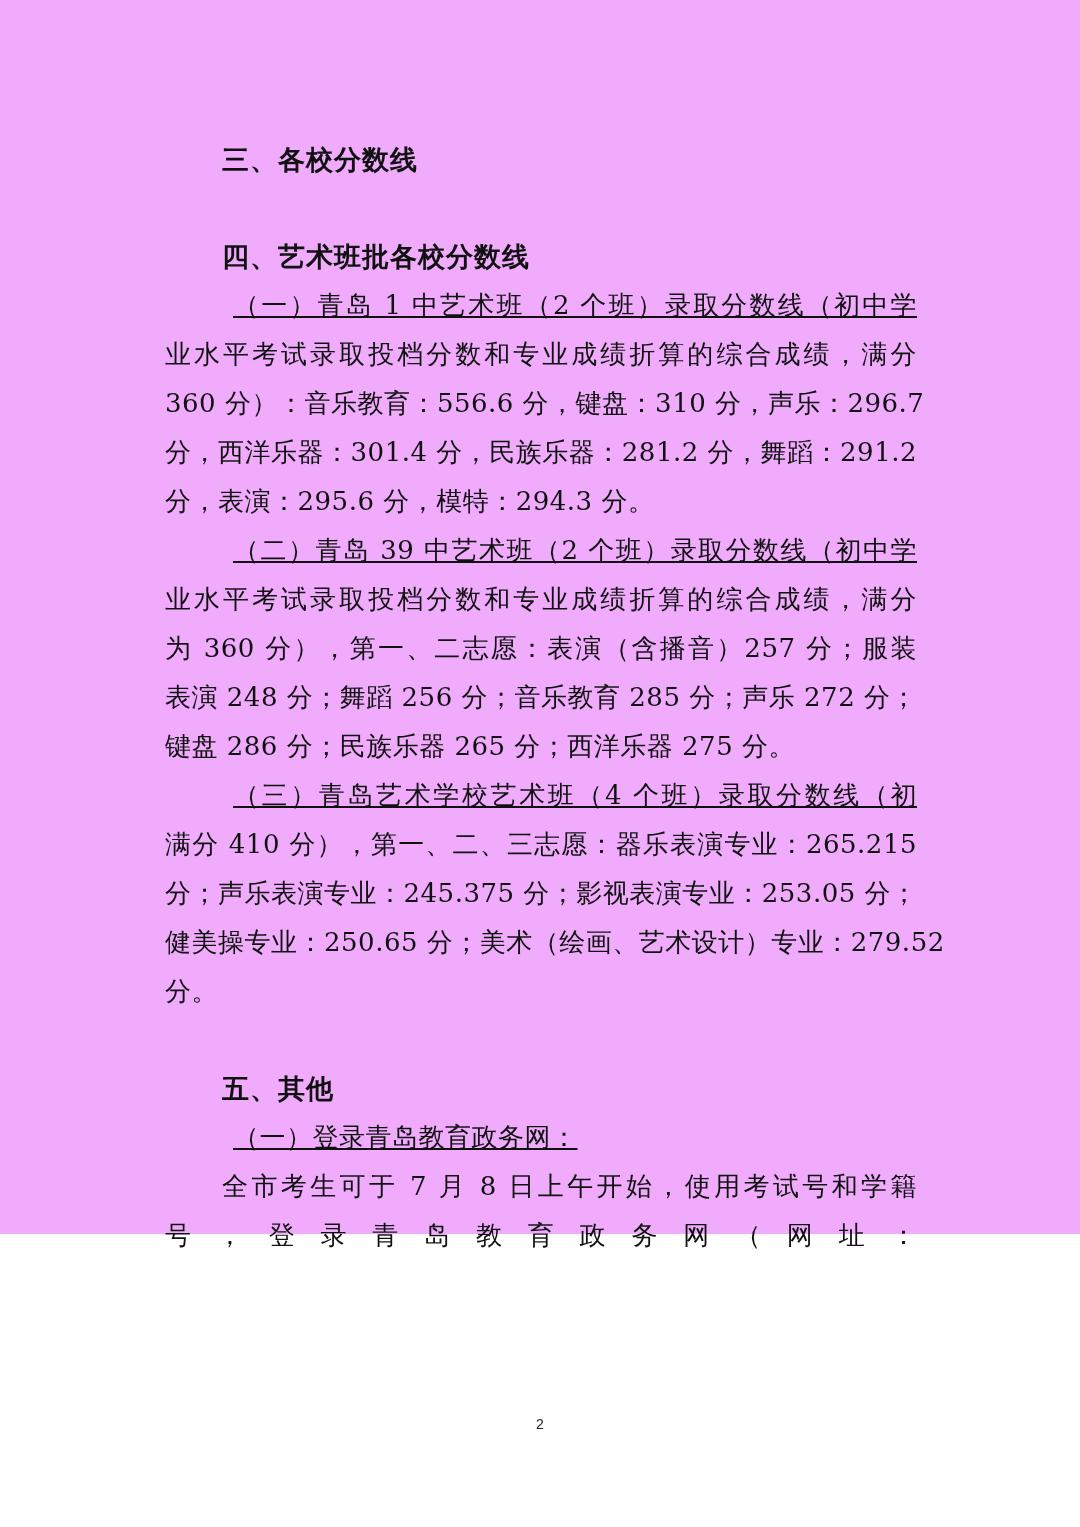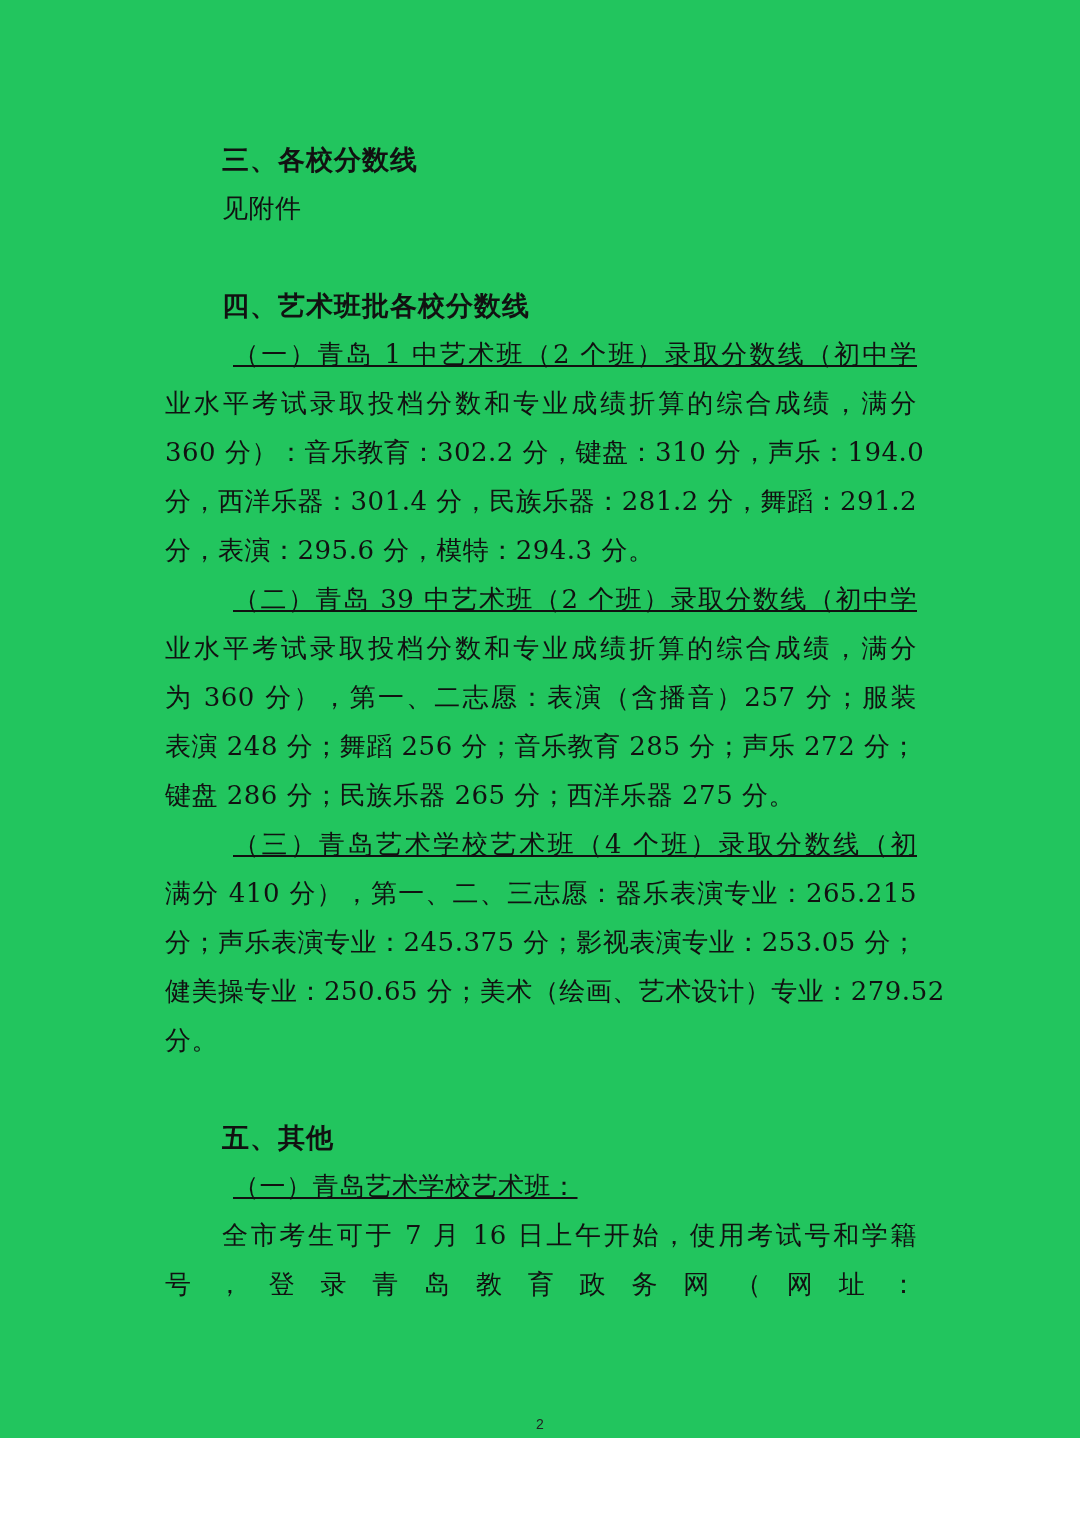--- a/index.html
+++ b/index.html
@@ -1,17 +1,17 @@
 <!DOCTYPE html>
 <html><head>
 <meta charset="utf-8">
 <style>
   html, body { margin: 0; padding: 0; background: #ffffff; }
   body { width: 1080px; height: 1527px; position: relative; overflow: hidden; }
-  .page { position: absolute; left: 0; top: 0; width: 1080px; height: 1438px; background: #22c55e; }
+  .page { position: absolute; left: 0; top: 0; width: 1080px; height: 1234px; background: #f0abfc; }
   .content { position: absolute; left: 165px; top: 135px; width: 752px; color: #111; }
   .h {
     font-family: "DejaVu Sans", "Liberation Sans", sans-serif;
     font-weight: bold; font-size: 27px; line-height: 49px; height: 49px;
     padding-left: 57px; white-space: nowrap; letter-spacing: 1px;
   }
   .p {
     font-family: "DejaVu Serif", "Liberation Serif", serif;
     font-size: 26px; line-height: 49px; text-align: justify;
     text-align-last: left; letter-spacing: 0.5px;
@@ -26,30 +26,29 @@
     font-family: "Liberation Sans", sans-serif; font-size: 14px; color: #222;
   }
 </style>
 </head>
 <body>
 
 <div class="page">
   <div class="content">
 
     <div class="h">三、各校分数线</div>
-    <div class="p indent" style="height:49px;">见附件</div>
 
     <div class="gap" style="height:48px;"></div>
 
     <div class="h">四、艺术班批各校分数线</div>
 
     <div class="p">
       <span class="line indent-s">（一）青岛 1 中艺术班（2 个班）录取分数线（初中学</span>
       <span class="line">业水平考试录取投档分数和专业成绩折算的综合成绩，满分</span>
-      <span class="line">360 分）：音乐教育：302.2 分，键盘：310 分，声乐：194.0</span>
+      <span class="line">360 分）：音乐教育：556.6 分，键盘：310 分，声乐：296.7</span>
       <span class="line">分，西洋乐器：301.4 分，民族乐器：281.2 分，舞蹈：291.2</span>
       <span class="line last">分，表演：295.6 分，模特：294.3 分。</span>
     </div>
 
     <div class="p">
       <span class="line indent-s">（二）青岛 39 中艺术班（2 个班）录取分数线（初中学</span>
       <span class="line">业水平考试录取投档分数和专业成绩折算的综合成绩，满分</span>
       <span class="line">为 360 分），第一、二志愿：表演（含播音）257 分；服装</span>
       <span class="line">表演 248 分；舞蹈 256 分；音乐教育 285 分；声乐 272 分；</span>
       <span class="line last">键盘 286 分；民族乐器 265 分；西洋乐器 275 分。</span>
@@ -60,23 +59,23 @@
       <span class="line">满分 410 分），第一、二、三志愿：器乐表演专业：265.215</span>
       <span class="line">分；声乐表演专业：245.375 分；影视表演专业：253.05 分；</span>
       <span class="line">健美操专业：250.65 分；美术（绘画、艺术设计）专业：279.52</span>
       <span class="line last">分。</span>
     </div>
 
     <div class="gap" style="height:48px;"></div>
 
     <div class="h">五、其他</div>
     <div class="p">
-      <span class="line last indent-s">（一）青岛艺术学校艺术班：</span>
+      <span class="line last indent-s">（一）登录青岛教育政务网：</span>
     </div>
     <div class="p">
-      <span class="line indent">全市考生可于 7 月 16 日上午开始，使用考试号和学籍</span>
+      <span class="line indent">全市考生可于 7 月 8 日上午开始，使用考试号和学籍</span>
       <span class="line">号，登录青岛教育政务网（网址：</span>
     </div>
 
   </div>
 
   <div class="pagenum">2</div>
 </div>
 
 </body></html>

